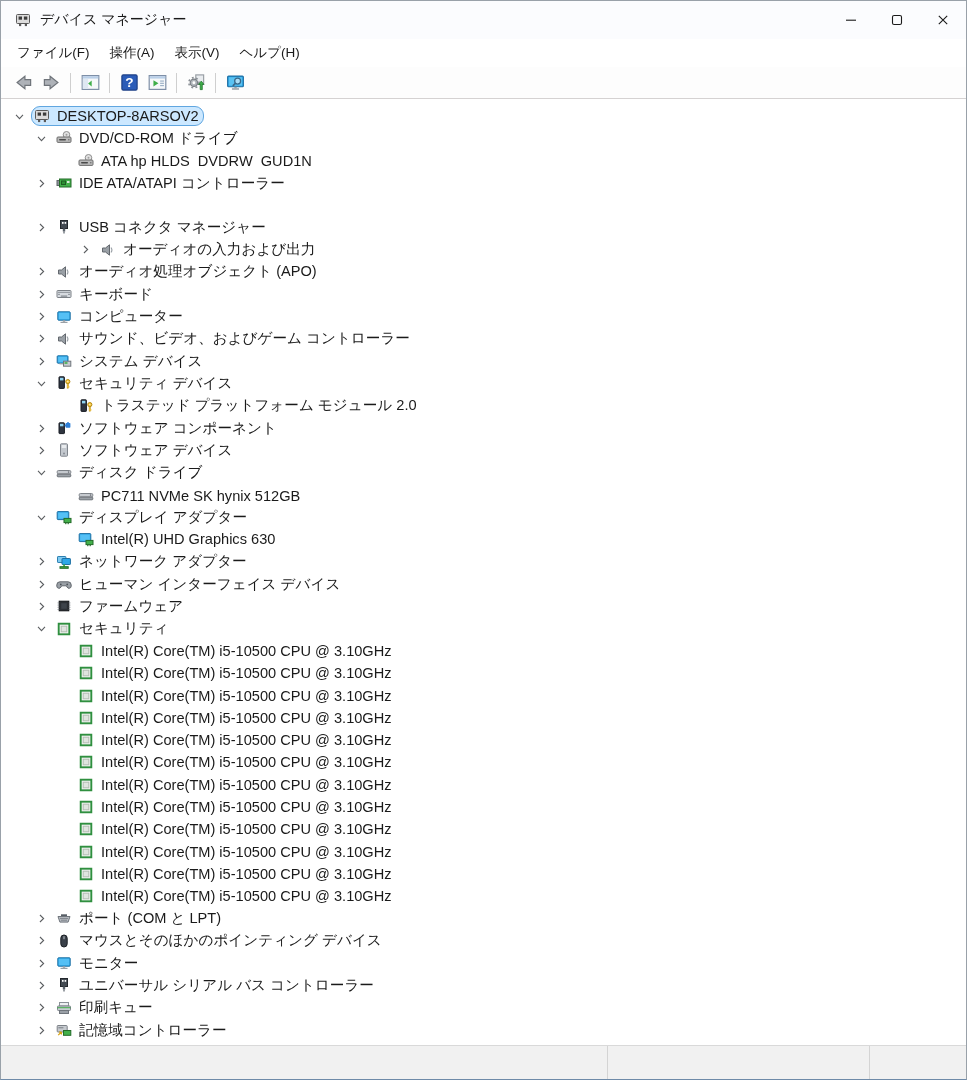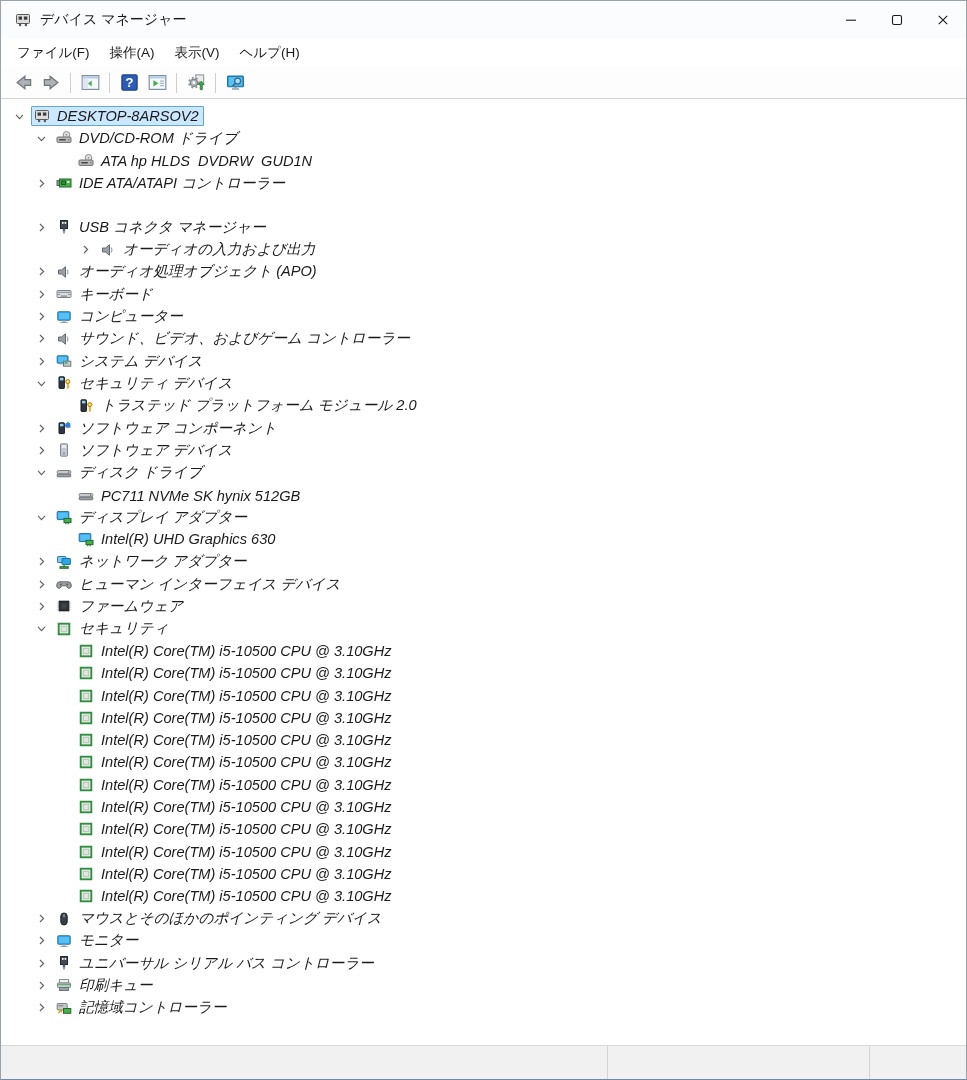--- a/index.html
+++ b/index.html
@@ -26,21 +26,21 @@
   .tool-btn{width:28px;height:26px;display:flex;align-items:center;justify-content:center;border:none;background:transparent;padding:0;}
   .tool-btn svg{width:19px;height:19px;}
   .tool-sep{width:1px;height:20px;background:#cfcfcf;margin:0 5px;}
   
   .tree{flex:1 1 auto;background:#fff;padding-top:6px;overflow:hidden;}
   .tree-row{height:22.3px;display:flex;align-items:center;white-space:nowrap;}
   .chevron{width:24px;height:22px;flex:0 0 24px;display:flex;align-items:center;justify-content:center;}
   .chevron svg{width:13px;height:13px;}
   .chevron.down svg{transform:rotate(90deg);}
   .chevron.leaf{visibility:hidden;}
-  .node{display:flex;align-items:center;padding:1px 4px 1px 2px;border:1px solid transparent;border-radius:1px;font-style:italic;}
+  .node{display:flex;align-items:center;padding:1px 4px 1px 2px;border:1px solid transparent;border-radius:9px;}
   .node.selected{background:#cce8ff;border-color:#60a6e0;}
   .node .icon{width:16px;height:16px;flex:0 0 16px;}
   .node .label{margin-left:7px;font-size:14.6px;white-space:pre;}
   
   .statusbar{height:34px;flex:0 0 34px;background:#f1f1f1;border-top:1px solid #d9d9d9;display:flex;}
   .status-panel{height:100%;}
   .status-panel.p1{flex:1 1 auto;}
   .status-panel.p2{flex:0 0 262px;border-left:1px solid #d4d4d4;}
   .status-panel.p3{flex:0 0 97px;border-left:1px solid #d4d4d4;}
   .defs{position:absolute;width:0;height:0;overflow:hidden;}
@@ -774,20 +774,33 @@
             <path d="M6.1 3.7 L10.6 8 L6.1 12.3" fill="none" stroke="#5c5f62" stroke-width="1.35"></path>
           </svg>
     </span>
     <span class="node">
       <svg class="icon">
             <use href="#ic-processor-chip"></use>
           </svg>
       <span class="label">Intel(R) Core(TM) i5-10500 CPU @ 3.10GHz</span>
     </span>
   </div>
+      <div class="tree-row" style="padding-left: 28px;">
+    <span class="chevron">
+      <svg viewBox="0 0 16 16">
+            <path d="M6.1 3.7 L10.6 8 L6.1 12.3" fill="none" stroke="#5c5f62" stroke-width="1.35"></path>
+          </svg>
+    </span>
+    <span class="node">
+      <svg class="icon">
+            <use href="#ic-serial-port"></use>
+          </svg>
+      <span class="label">ポート (COM と LPT)</span>
+    </span>
+  </div>
       <div class="tree-row" style="padding-left: 28px; text-align: right;">
     <span class="chevron">
       <svg viewBox="0 0 16 16">
             <path d="M6.1 3.7 L10.6 8 L6.1 12.3" fill="none" stroke="#5c5f62" stroke-width="1.35"></path>
           </svg>
     </span>
     <span class="node">
       <svg class="icon">
             <use href="#ic-mouse"></use>
           </svg>

